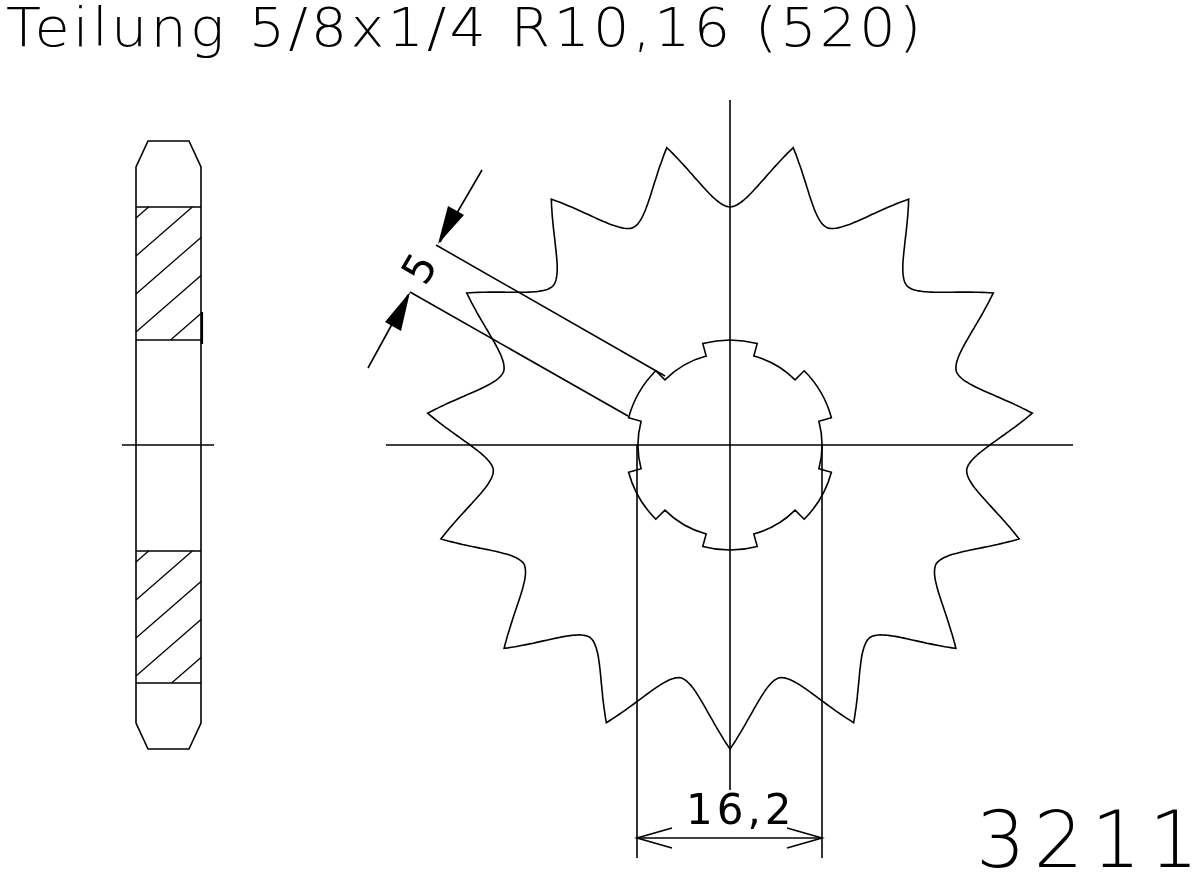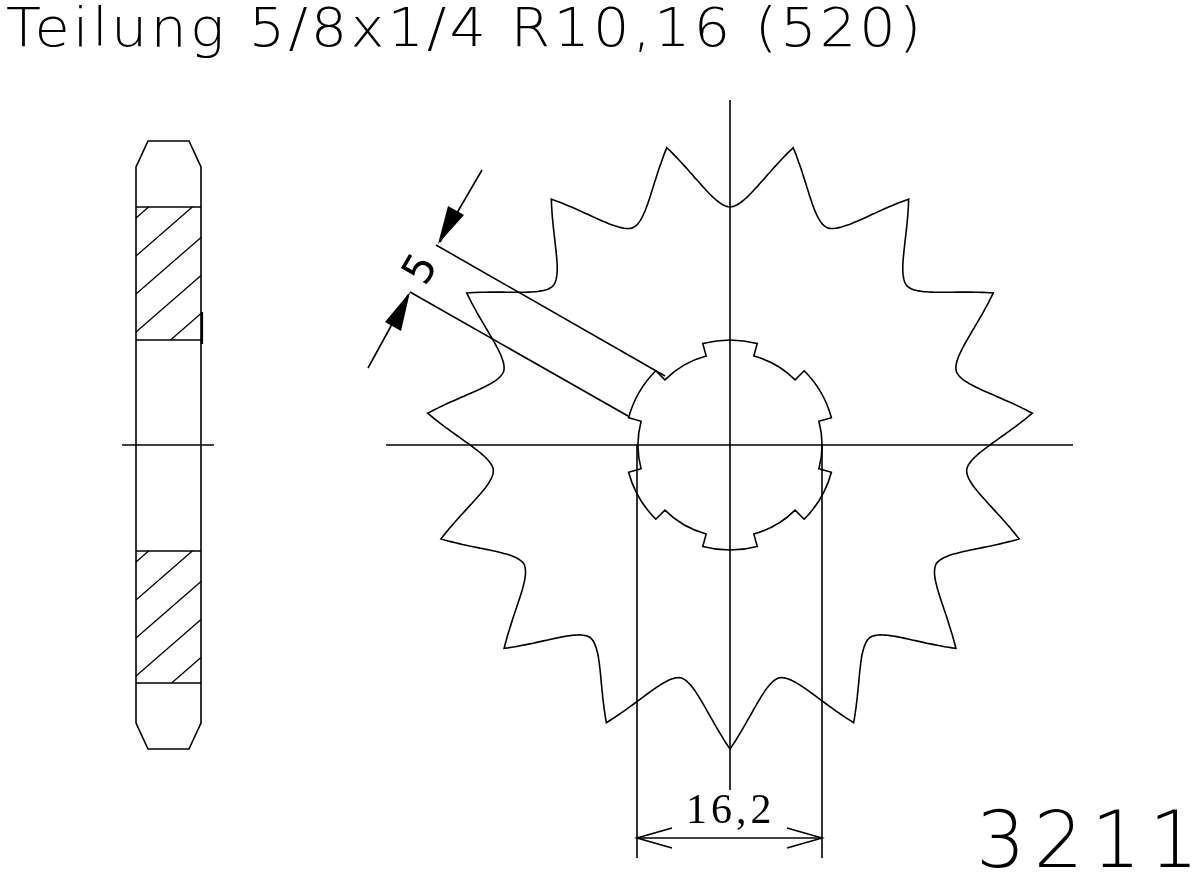--- a/index.html
+++ b/index.html
@@ -66,14 +66,14 @@
     <line class="ln" x1="637" y1="445" x2="637" y2="858"></line>
     <line class="ln" x1="822" y1="445" x2="822" y2="858"></line>
     <line class="ln" x1="637" y1="838" x2="822" y2="838"></line>
     <polyline class="ln" points="672,828 637,838 672,848"></polyline>
     <polyline class="ln" points="787,828 822,838 787,848"></polyline>
   </g>
 </svg>
 
 <div class="title">Teilung 5/8x1/4 R10,16 (520)</div>
 <div class="dim-text" style="left:406px; top:244px; transform: rotate(-60deg); transform-origin: center;">5</div>
-<div class="dim-text" style="left:686px; top:785px; letter-spacing:4px;font-family:Liberation Serif, serif;">16,2</div>
+<div class="dim-text" style="left:686px; top:785px; letter-spacing:4px;">16,2</div>
 <div class="partno">32119</div>
 
 </body></html>

